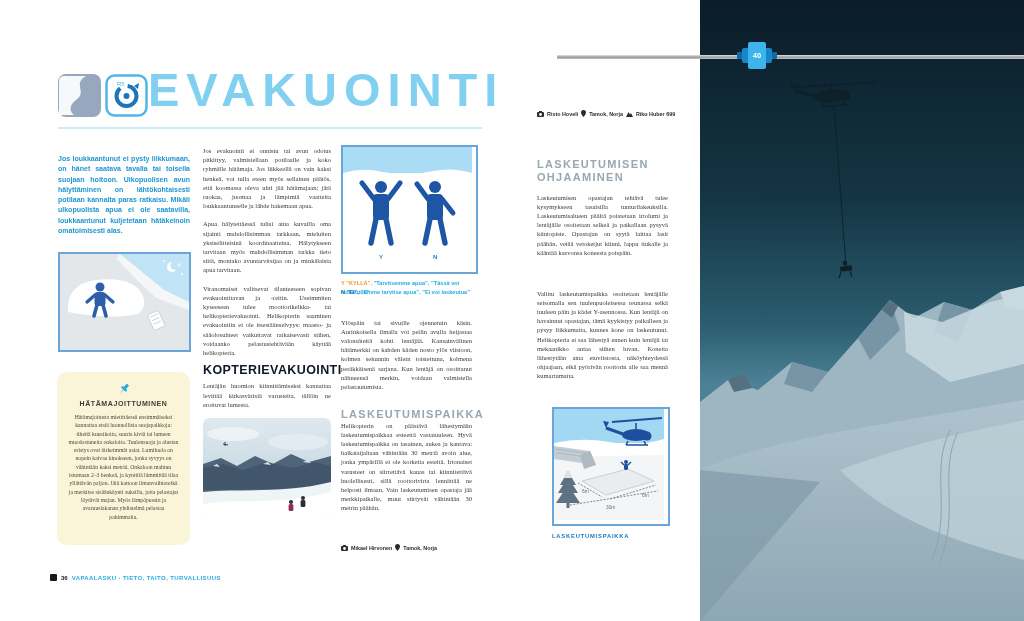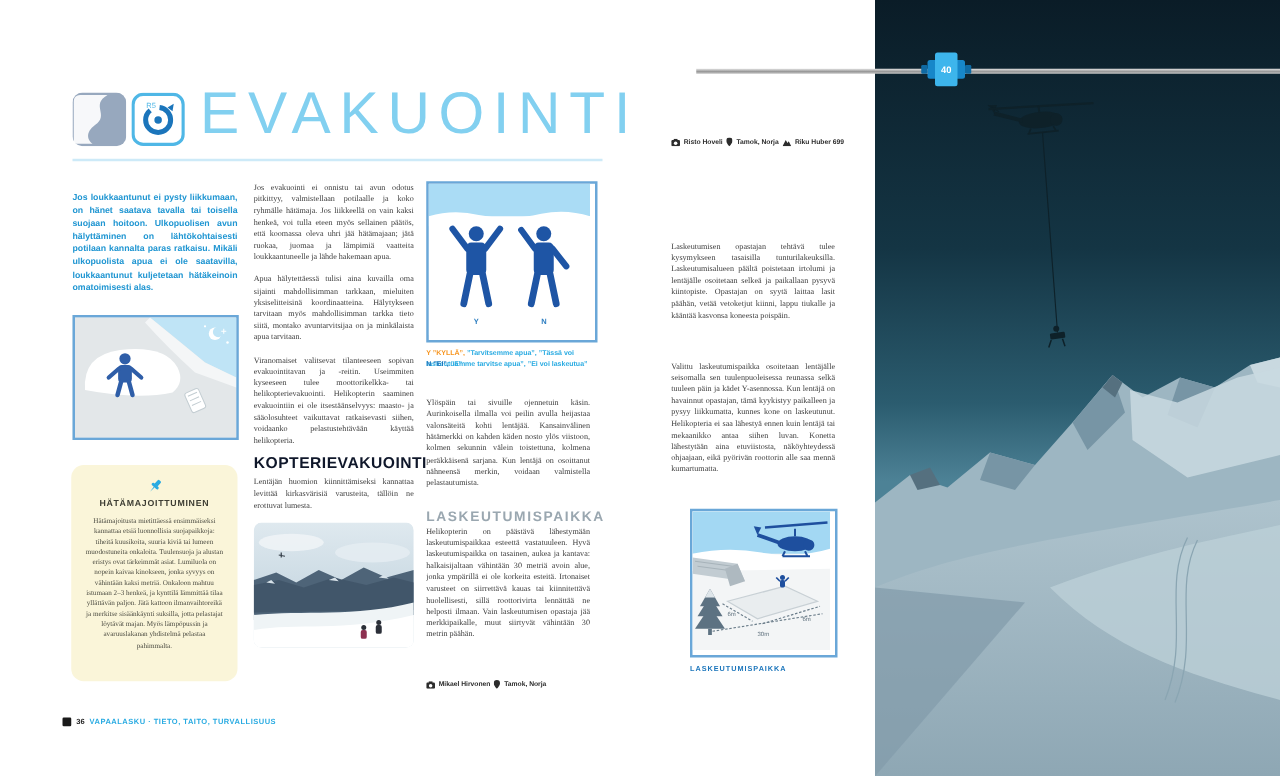--- a/index.html
+++ b/index.html
@@ -1,21 +1,21 @@
 <!DOCTYPE html>
 <html><head>
 <meta charset="utf-8">
 <style>
   html,body{margin:0;padding:0;background:#e8e8e8;}
   #spread{position:relative;width:1024px;height:621px;background:#ffffff;overflow:hidden;
           font-family:"Liberation Sans",sans-serif;}
   .abs{position:absolute;}
 
   
-  #page-title{left:160px;top:66px;font-size:47px;font-weight:normal;color:#82d0f0;
+  #page-title{left:148px;top:66px;font-size:47px;font-weight:bold;color:#82d0f0;
               letter-spacing:7px;margin:0;line-height:1;}
   #title-rule{left:58px;top:127px;width:424px;height:2px;background:#cdeaf8;}
 
   
   .intro{left:58px;top:147px;width:132px;font-size:7px;line-height:10.3px;font-weight:bold;
          color:#2096d2;text-align:justify;}
   .bodycol{font-family:"Liberation Serif",serif;font-size:6.5px;line-height:9.2px;
            color:#3c3c3c;text-align:justify;}
   .bodycol p{margin:0 0 9px 0;}
   #col2{left:203px;top:146px;width:128px;}
@@ -218,20 +218,21 @@
     <span>Risto Hoveli</span>
     <svg width="5" height="7" viewBox="0 0 5 7">
         <path d="M2.5,0 A2.5,2.5 0 0 1 5,2.5 C5,4.4 2.5,7 2.5,7 C2.5,7 0,4.4 0,2.5 A2.5,2.5 0 0 1 2.5,0 Z" fill="#2c2c2c"></path>
       </svg>
     <span>Tamok, Norja</span>
     <svg width="7" height="6" viewBox="0 0 7 6">
         <path d="M0,6 L2.6,1 L4,3.4 L5,2 L7,6 Z" fill="#2c2c2c"></path>
       </svg>
     <span>Riku Huber 699</span>
   </div>
+  <h3 id="col4-head" class="abs gray-head">LASKEUTUMISEN OHJAAMINEN</h3>
   <p id="col4-p1" class="abs bodycol">Laskeutumisen opastajan tehtävä tulee kysymykseen tasaisilla tunturilakeuksilla. Laskeutumisalueen päältä poistetaan irtolumi ja lentäjälle osoitetaan selkeä ja paikallaan pysyvä kiintopiste. Opastajan on syytä laittaa lasit päähän, vetää vetoketjut kiinni, lappu tiukalle ja kääntää kasvonsa koneesta poispäin.</p>
   <p id="col4-p2" class="abs bodycol">Valittu laskeutumispaikka osoitetaan lentäjälle seisomalla sen tuulenpuoleisessa reunassa selkä tuuleen päin ja kädet Y-asennossa. Kun lentäjä on havainnut opastajan, tämä kyykistyy paikalleen ja pysyy liikkumatta, kunnes kone on laskeutunut. Helikopteria ei saa lähestyä ennen kuin lentäjä tai mekaanikko antaa siihen luvan. Konetta lähestytään aina etuviistosta, näköyhteydessä ohjaajaan, eikä pyörivän roottorin alle saa mennä kumartumatta.</p>
 
   <svg id="diagram-box" class="abs" width="110" height="111">
     <rect width="110" height="111" fill="#f3f5f6"></rect>
     <rect width="110" height="34" fill="#a3d8f3"></rect>
     <path d="M0,34 Q28,28 55,33 Q84,38 110,30 L110,46 L0,48 Z" fill="#ffffff"></path>
     <path d="M0,37 L36,42 L42,56 L0,50 Z" fill="#c2ccd2"></path>
     <path d="M2,40 l30,4 M4,44 l30,4" stroke="#a7b3ba" stroke-width="0.8"></path>
     <path d="M36,42 L42,56 L30,60 L26,46 Z" fill="#aeb9c0"></path>

